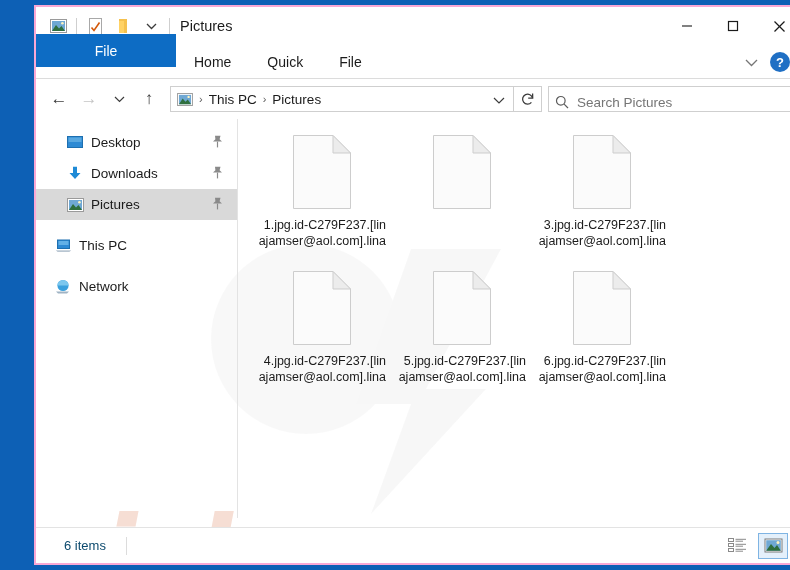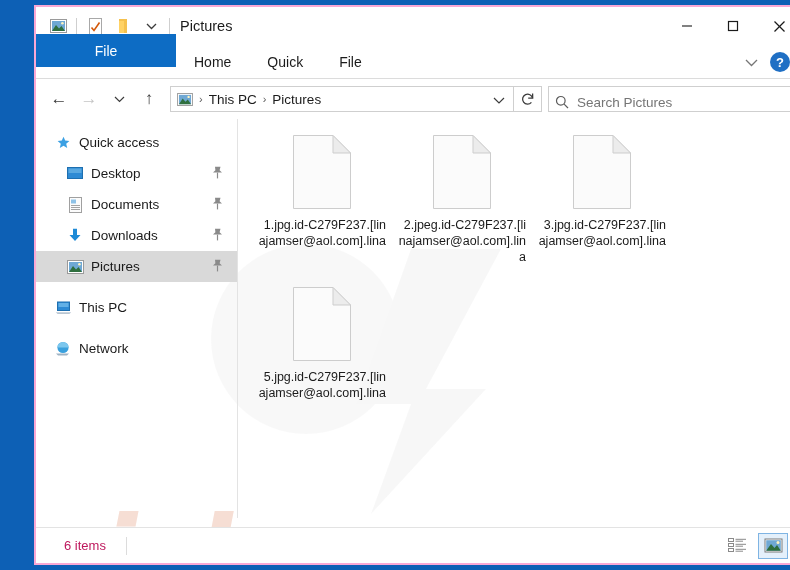--- a/index.html
+++ b/index.html
@@ -189,21 +189,21 @@
     position: absolute;
     left: 0; bottom: 0;
     width: 100%;
     height: 36px;
     border-top: 1px solid #e3e3e3;
     background: #ffffff;
     display: flex; align-items: center;
     padding: 0 8px;
     z-index: 3;
   }
-  #itemcount { font-size: 13px; color: #be185d; margin-left: 20px; }
+  #itemcount { font-size: 13px; color: #0c4a6e; margin-left: 20px; }
   #status-sep { width: 1px; height: 18px; background: #dcdcdc; margin-left: 20px; }
   #viewbtns {
     margin-left: auto;
     display: flex; align-items: center; gap: 6px;
     padding-right: 6px;
   }
   .viewbtn {
     width: 30px; height: 26px;
     display: flex; align-items: center; justify-content: center;
   }
@@ -355,63 +355,37 @@
 
   <div id="body">
 
     <svg id="watermark-glyph" viewBox="0 0 420 300">
       <circle cx="150" cy="110" r="95" fill="#f4f4f4"></circle>
       <path d="M255 20 L345 20 L270 160 L330 160 L215 285 L255 175 L200 175 Z" fill="#f2f2f2"></path>
     </svg>
 
     <div id="sidebar">
 
-      <div class="navitem">
-        <span class="ico">
-          <svg width="15" height="14" viewBox="0 0 15 14">
-            <path d="M7.5 0.7 L9.2 4.6 L13.4 5 L10.2 7.8 L11.2 12 L7.5 9.8 L3.8 12 L4.8 7.8 L1.6 5 L5.8 4.6 Z" fill="#3ba0e3"></path>
-          </svg>
-        </span>
-        <span>Quick access</span>
-      </div>
 
       <div class="navitem child">
         <span class="ico">
           <svg width="16" height="13" viewBox="0 0 16 13">
             <rect x="0.5" y="0.5" width="15" height="11" fill="#2d8ad4" stroke="#1d6fb0"></rect>
             <rect x="1.5" y="1.5" width="13" height="4.5" fill="#59a8e0"></rect>
           </svg>
         </span>
         <span>Desktop</span>
         <span class="pin">
           <svg width="11" height="13" viewBox="0 0 11 13">
             <path d="M3 0.8 L8.5 0.8 L7.6 4.2 L10 6.6 L1 6.6 L3.4 4.2 Z" fill="#8a8a8a"></path>
             <line x1="5.5" y1="6.6" x2="5.5" y2="12.4" stroke="#8a8a8a" stroke-width="1.2"></line>
           </svg>
         </span>
       </div>
 
-      <div class="navitem child">
-        <span class="ico">
-          <svg width="13" height="16" viewBox="0 0 13 16">
-            <rect x="0.5" y="0.5" width="12" height="15" fill="#fcfcfc" stroke="#a0a0a0"></rect>
-            <rect x="2" y="2.5" width="5" height="4" fill="#8fc3e8"></rect>
-            <line x1="2" y1="8.5" x2="11" y2="8.5" stroke="#9a9a9a" stroke-width="0.9"></line>
-            <line x1="2" y1="10.5" x2="11" y2="10.5" stroke="#9a9a9a" stroke-width="0.9"></line>
-            <line x1="2" y1="12.5" x2="11" y2="12.5" stroke="#9a9a9a" stroke-width="0.9"></line>
-          </svg>
-        </span>
-        <span>Documents</span>
-        <span class="pin">
-          <svg width="11" height="13" viewBox="0 0 11 13">
-            <path d="M3 0.8 L8.5 0.8 L7.6 4.2 L10 6.6 L1 6.6 L3.4 4.2 Z" fill="#8a8a8a"></path>
-            <line x1="5.5" y1="6.6" x2="5.5" y2="12.4" stroke="#8a8a8a" stroke-width="1.2"></line>
-          </svg>
-        </span>
-      </div>
 
       <div class="navitem child">
         <span class="ico">
           <svg width="14" height="15" viewBox="0 0 14 15">
             <path d="M5 0.8 H9 V7 H12.5 L7 13 L1.5 7 H5 Z" fill="#1e8ad6"></path>
           </svg>
         </span>
         <span>Downloads</span>
         <span class="pin">
           <svg width="11" height="13" viewBox="0 0 11 13">
@@ -479,44 +453,61 @@
           <div class="fname">1.jpg.id-C279F237.[linajamser@aol.com].lina</div>
         </div>
 
         <div class="file">
           <div class="fileicon">
             <svg width="58" height="74" viewBox="0 0 58 74">
               <path d="M0.5 0.5 H40 L57.5 18 V73.5 H0.5 Z" fill="#fbfbfb" stroke="#cdcdcd"></path>
               <path d="M40 0.5 L57.5 18 H40 Z" fill="#ececec" stroke="#cdcdcd"></path>
             </svg>
           </div>
-          <div class="fname">2.jpeg.id-C279F237.[linajamser@aol.com].lina</div>
         </div>
 
         <div class="file">
           <div class="fileicon">
             <svg width="58" height="74" viewBox="0 0 58 74">
               <path d="M0.5 0.5 H40 L57.5 18 V73.5 H0.5 Z" fill="#fbfbfb" stroke="#cdcdcd"></path>
               <path d="M40 0.5 L57.5 18 H40 Z" fill="#ececec" stroke="#cdcdcd"></path>
             </svg>
           </div>
           <div class="fname">3.jpg.id-C279F237.[linajamser@aol.com].lina</div>
         </div>
 
+        <div class="file">
+          <div class="fileicon">
+            <svg width="58" height="74" viewBox="0 0 58 74">
+              <path d="M0.5 0.5 H40 L57.5 18 V73.5 H0.5 Z" fill="#fbfbfb" stroke="#cdcdcd"></path>
+              <path d="M40 0.5 L57.5 18 H40 Z" fill="#ececec" stroke="#cdcdcd"></path>
+            </svg>
+          </div>
+          <div class="fname">4.jpg.id-C279F237.[linajamser@aol.com].lina</div>
+        </div>
 
         <div class="file">
           <div class="fileicon">
             <svg width="58" height="74" viewBox="0 0 58 74">
               <path d="M0.5 0.5 H40 L57.5 18 V73.5 H0.5 Z" fill="#fbfbfb" stroke="#cdcdcd"></path>
               <path d="M40 0.5 L57.5 18 H40 Z" fill="#ececec" stroke="#cdcdcd"></path>
             </svg>
           </div>
           <div class="fname">5.jpg.id-C279F237.[linajamser@aol.com].lina</div>
         </div>
 
+        <div class="file">
+          <div class="fileicon">
+            <svg width="58" height="74" viewBox="0 0 58 74">
+              <path d="M0.5 0.5 H40 L57.5 18 V73.5 H0.5 Z" fill="#fbfbfb" stroke="#cdcdcd"></path>
+              <path d="M40 0.5 L57.5 18 H40 Z" fill="#ececec" stroke="#cdcdcd"></path>
+            </svg>
+          </div>
+          <div class="fname">6.jpg.id-C279F237.[linajamser@aol.com].lina</div>
+        </div>
 
       </div>
     </div>
 
     <div id="watermark-text">risk.com</div>
   </div>
 
   <div id="statusbar">
     <div id="itemcount">6 items</div>
     <div id="status-sep"></div>

